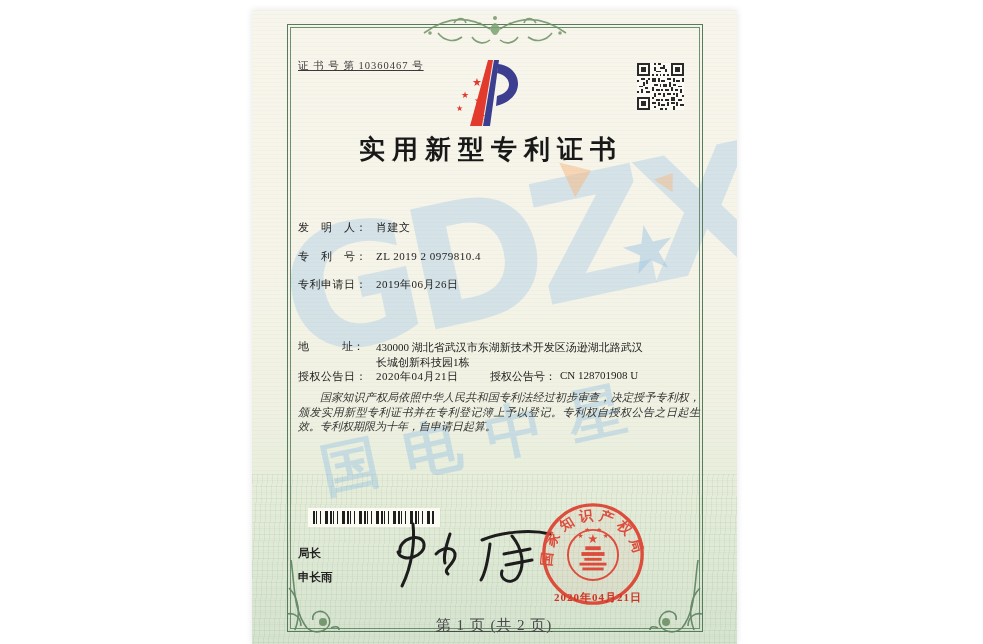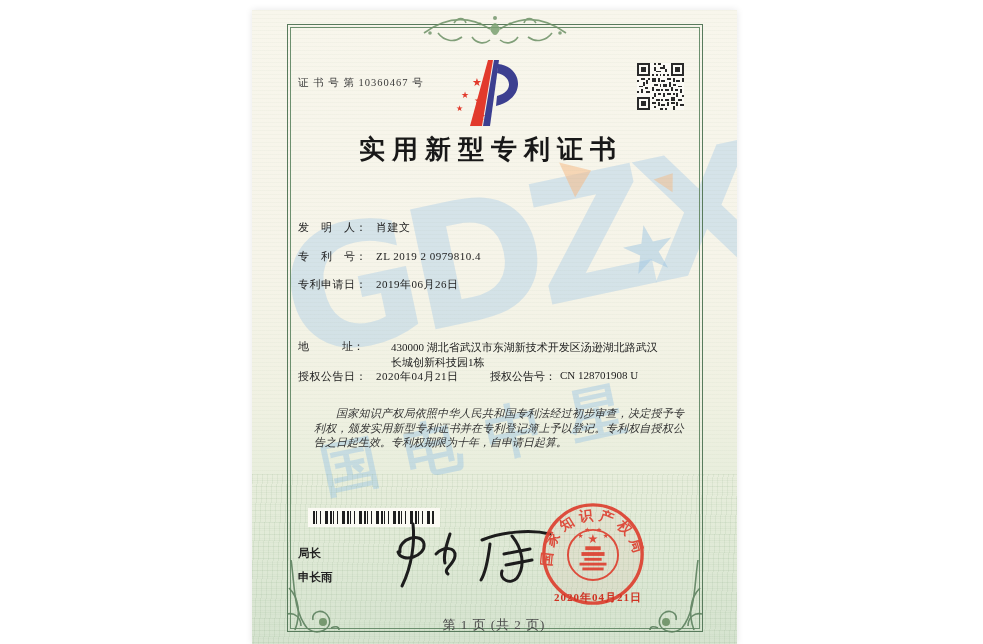--- a/index.html
+++ b/index.html
@@ -34,58 +34,58 @@
     transform:rotate(-12deg);line-height:1;white-space:nowrap;}
   .wm-star{position:absolute;left:368px;top:208px;font-size:64px;color:rgba(158,198,228,.5);
     transform:rotate(-12deg);line-height:1;}
   .wm-tri1{position:absolute;left:303px;top:156px;width:0;height:0;
     border-left:24px solid transparent;border-right:9px solid transparent;
     border-top:30px solid rgba(246,188,136,.55);transform:rotate(14deg);}
   .wm-tri2{position:absolute;left:404px;top:166px;width:0;height:0;
     border-left:14px solid transparent;border-right:6px solid transparent;
     border-top:18px solid rgba(246,188,136,.5);transform:rotate(-18deg);}
   
-  .cert-no{position:absolute;left:46px;top:66px;font-size:10.5px;color:#3a3a3a;letter-spacing:1px;}
+  .cert-no{position:absolute;left:46px;top:49px;font-size:10.5px;color:#3a3a3a;letter-spacing:1px;text-decoration:underline;}
   .logo{position:absolute;left:196px;top:44px;width:78px;height:80px;}
   .qr{position:absolute;left:385px;top:53px;width:47px;height:47px;}
   .title{position:absolute;left:35px;top:122px;width:408px;text-align:center;
     font-size:26px;font-weight:700;letter-spacing:7px;color:#181818;}
   
   .orn-top{position:absolute;left:168px;top:1px;width:150px;height:42px;}
   .orn-bl{position:absolute;left:33px;top:548px;width:56px;height:76px;}
   .orn-br{position:absolute;left:396px;top:548px;width:56px;height:76px;transform:scaleX(-1);}
   
   .row{position:absolute;left:46px;font-size:11px;color:#222;white-space:nowrap;}
   .row .lbl{display:inline-block;width:78px;letter-spacing:.5px;}
   .row .val{letter-spacing:.5px;}
   .r0{top:182px}.r1{top:210px}.r2{top:239px}.r3{top:267px}.r4{top:297px}
   .addr{position:absolute;left:46px;top:330px;font-size:11px;color:#222;line-height:15px;}
   .addr .lbl{display:inline-block;width:78px;vertical-align:top;font-family:Liberation Mono, monospace;}
-  .addr .addr-lines{display:inline-block;max-width:310px;margin-left:15px;}
+  .addr .addr-lines{display:inline-block;max-width:310px;}
   .grant{top:359px}
   .grant .no-label{position:absolute;left:192px;}
   .grant .no-val{position:absolute;left:262px;}
   
   .body-text{position:absolute;left:46px;top:380px;width:402px;
     font-size:11px;line-height:14.5px;color:#333;font-style:italic;
     text-align:justify;}
-  .body-text p{margin:16px;text-indent:2em;}
+  .body-text p{margin:0;text-indent:2em;}
   
   .barcode-wrap{position:absolute;left:56px;top:498px;width:132px;height:19px;background:#fbfaf3;}
   .barcode{position:absolute;left:5px;top:3px;width:121px;height:13px;
     background:repeating-linear-gradient(90deg,#1f1f1f 0 2px,transparent 2px 3px,#1f1f1f 3px 4px,
       transparent 4px 7px,#1f1f1f 7px 8px,transparent 8px 12px,#1f1f1f 12px 15px,transparent 15px 17px);}
   .director{position:absolute;left:46px;top:531px;font-family:"Liberation Sans","DejaVu Sans",sans-serif;
     font-weight:700;font-size:11.5px;color:#222;line-height:24px;}
   .signature{position:absolute;left:132px;top:506px;width:190px;height:78px;}
   .seal{position:absolute;left:288px;top:491px;width:106px;height:106px;opacity:.92;}
   .seal-date{position:absolute;left:276px;top:580px;width:140px;text-align:center;
     font-size:11px;font-weight:700;color:#cf3323;letter-spacing:1px;}
   .footer{position:absolute;left:35px;top:606px;width:414px;text-align:center;
-    font-size:13px;color:#4a4a4a;letter-spacing:1px;}
+    font-size:15px;color:#4a4a4a;letter-spacing:1px;text-decoration:underline;}
   .content{position:absolute;inset:0;}
 </style>
 </head>
 <body>
 
 <div class="stage">
   <div class="paper">
 
     <div class="wm">
       <div class="wm-latin">GDZX</div>

